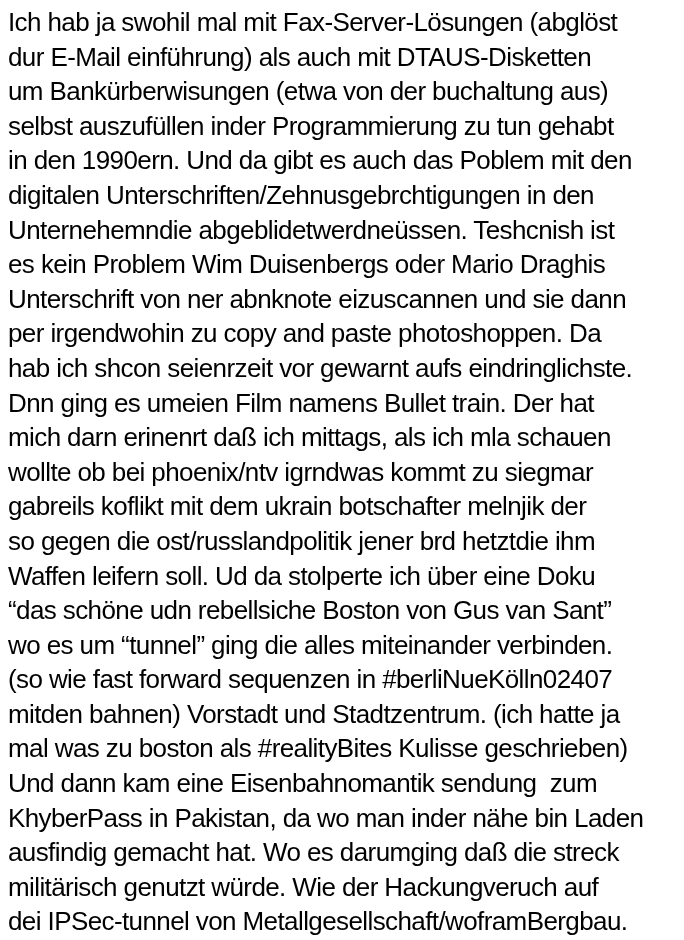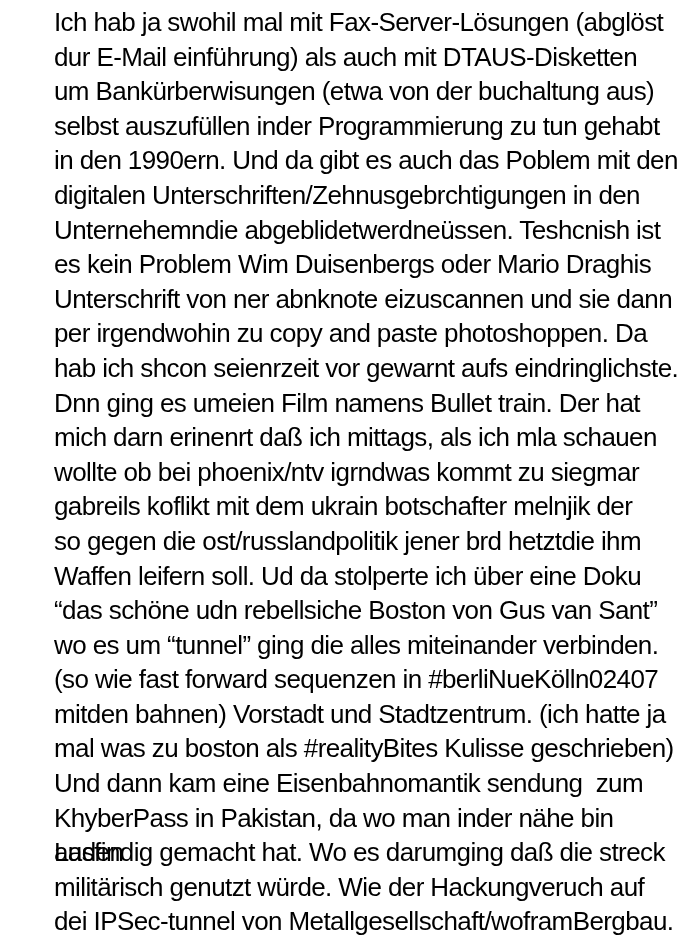--- a/index.html
+++ b/index.html
@@ -19,21 +19,20 @@
     font-family: "Liberation Sans", sans-serif;
     font-size: 26px;
     line-height: 34.6px;
     letter-spacing: -0.6px;
     color: #000000;
     white-space: pre-wrap;
   }
   .text-line {
     height: 34.6px;
     overflow: visible;
-    margin-left: 46px;
   }
 </style>
 </head>
 <body>
 
 <div class="page">
   <div class="text-body"><div class="text-line">Ich hab ja swohil mal mit Fax-Server-Lösungen (abglöst</div><div class="text-line">dur E-Mail einführung) als auch mit DTAUS-Disketten</div><div class="text-line">um Bankürberwisungen (etwa von der buchaltung aus)</div><div class="text-line">selbst auszufüllen inder Programmierung zu tun gehabt</div><div class="text-line">in den 1990ern. Und da gibt es auch das Poblem mit den</div><div class="text-line">digitalen Unterschriften/Zehnusgebrchtigungen in den</div><div class="text-line">Unternehemndie abgeblidetwerdneüssen. Teshcnish ist</div><div class="text-line">es kein Problem Wim Duisenbergs oder Mario Draghis</div><div class="text-line">Unterschrift von ner abnknote eizuscannen und sie dann</div><div class="text-line">per irgendwohin zu copy and paste photoshoppen. Da</div><div class="text-line">hab ich shcon seienrzeit vor gewarnt aufs eindringlichste.</div><div class="text-line">Dnn ging es umeien Film namens Bullet train. Der hat</div><div class="text-line">mich darn erinenrt daß ich mittags, als ich mla schauen</div><div class="text-line">wollte ob bei phoenix/ntv igrndwas kommt zu siegmar</div><div class="text-line">gabreils koflikt mit dem ukrain botschafter melnjik der</div><div class="text-line">so gegen die ost/russlandpolitik jener brd hetztdie ihm</div><div class="text-line">Waffen leifern soll. Ud da stolperte ich über eine Doku</div><div class="text-line">“das schöne udn rebellsiche Boston von Gus van Sant”</div><div class="text-line">wo es um “tunnel” ging die alles miteinander verbinden.</div><div class="text-line">(so wie fast forward sequenzen in #berliNueKölln02407</div><div class="text-line">mitden bahnen) Vorstadt und Stadtzentrum. (ich hatte ja</div><div class="text-line">mal was zu boston als #realityBites Kulisse geschrieben)</div><div class="text-line">Und dann kam eine Eisenbahnomantik sendung  zum</div><div class="text-line">KhyberPass in Pakistan, da wo man inder nähe bin Laden</div><div class="text-line">ausfindig gemacht hat. Wo es darumging daß die streck</div><div class="text-line">militärisch genutzt würde. Wie der Hackungveruch auf</div><div class="text-line">dei IPSec-tunnel von Metallgesellschaft/woframBergbau.</div></div>
 </div>
 
 </body></html>

